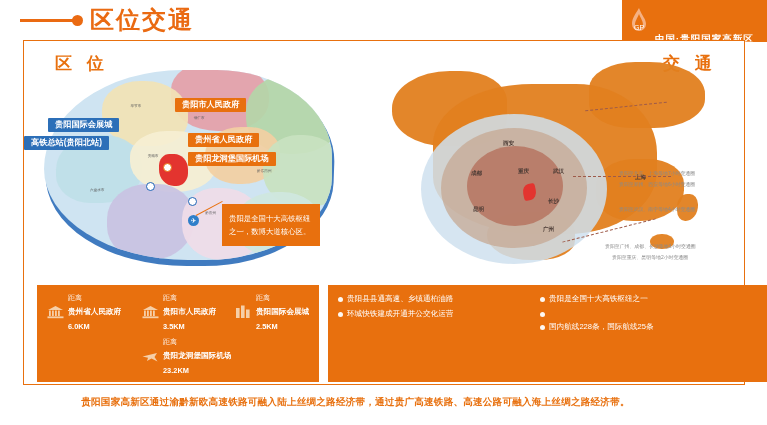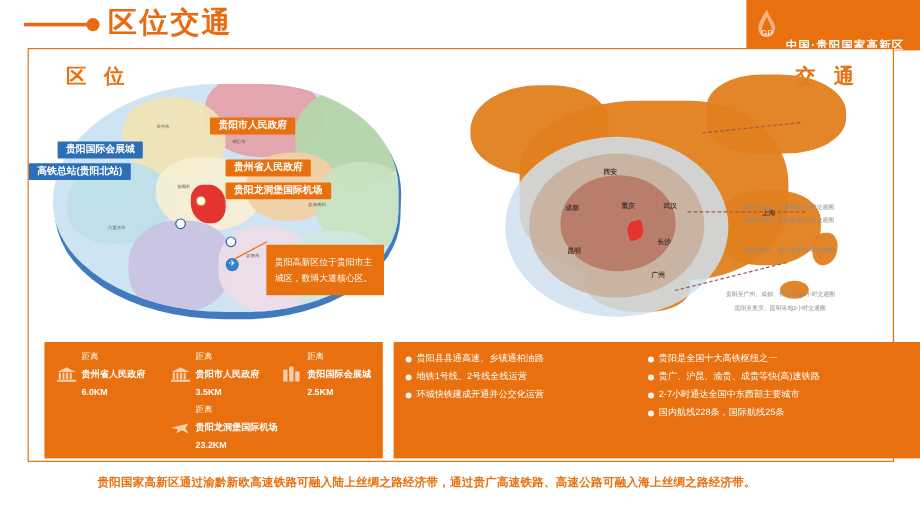--- a/index.html
+++ b/index.html
@@ -180,21 +180,21 @@
     <div class="plane-pin" style="left:150px; top:153px;">✈</div>
   </div>
 
   <div class="lbl lbl-o" style="left:175px; top:98px;">贵阳市人民政府</div>
   <div class="lbl lbl-b" style="left:48px;  top:118px;">贵阳国际会展城</div>
   <div class="lbl lbl-b" style="left:24px;  top:136px;">高铁总站(贵阳北站)</div>
   <div class="lbl lbl-o" style="left:188px; top:133px;">贵州省人民政府</div>
   <div class="lbl lbl-o" style="left:188px; top:152px;">贵阳龙洞堡国际机场</div>
 
   <div class="tip-line"></div>
-  <div class="tip-box">贵阳高新区位于贵阳市主城区，数博大道核心区。</div>
+  <div class="tip-box">贵阳是全国十大高铁枢纽之一，数博大道核心区。</div>
 
   <div class="cn-map">
     <div class="cn-shape">
       <div class="cn-piece p-nw"></div>
       <div class="cn-piece p-ne"></div>
       <div class="cn-piece p-main"></div>
       <div class="cn-piece p-se"></div>
       <div class="cn-piece p-s"></div>
       <div class="cn-piece p-tw"></div>
       <div class="cn-piece p-hn"></div>
@@ -296,40 +296,31 @@
   </div>
 
   <div class="panel panel-bull">
     <div class="bull-col bcol-1">
       <div class="bull">
         <div class="bdot"></div>
         <div class="btxt">贵阳县县通高速、乡镇通柏油路</div>
       </div>
       <div class="bull">
         <div class="bdot"></div>
-        <div class="btxt">地铁1号线、2号线全线运营</div>
-      </div>
-      <div class="bull">
-        <div class="bdot"></div>
         <div class="btxt">环城快铁建成开通并公交化运营</div>
       </div>
     </div>
 
     <div class="bull-col bcol-2">
       <div class="bull">
         <div class="bdot"></div>
         <div class="btxt">贵阳是全国十大高铁枢纽之一</div>
       </div>
       <div class="bull">
         <div class="bdot"></div>
-        <div class="btxt">贵广、沪昆、渝贵、成贵等快(高)速铁路</div>
-      </div>
-      <div class="bull">
-        <div class="bdot"></div>
-        <div class="btxt">2-7小时通达全国中东西部主要城市</div>
       </div>
       <div class="bull">
         <div class="bdot"></div>
         <div class="btxt">国内航线228条，国际航线25条</div>
       </div>
     </div>
   </div>
 
   <div class="footer">贵阳国家高新区通过渝黔新欧高速铁路可融入陆上丝绸之路经济带，通过贵广高速铁路、高速公路可融入海上丝绸之路经济带。</div>
 

